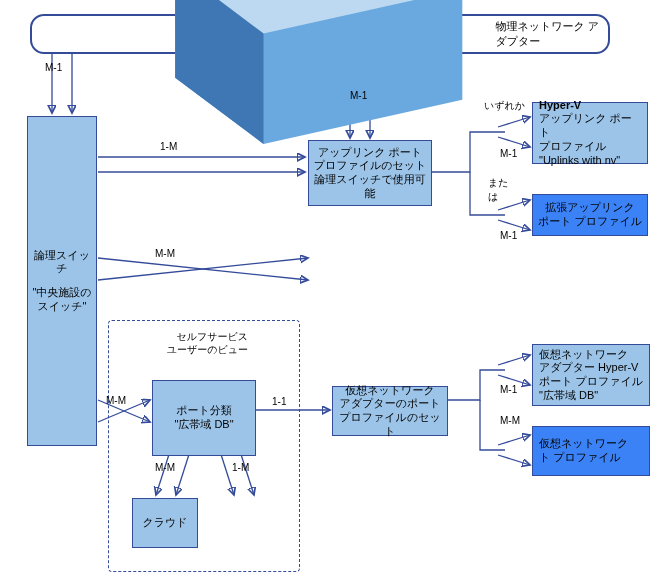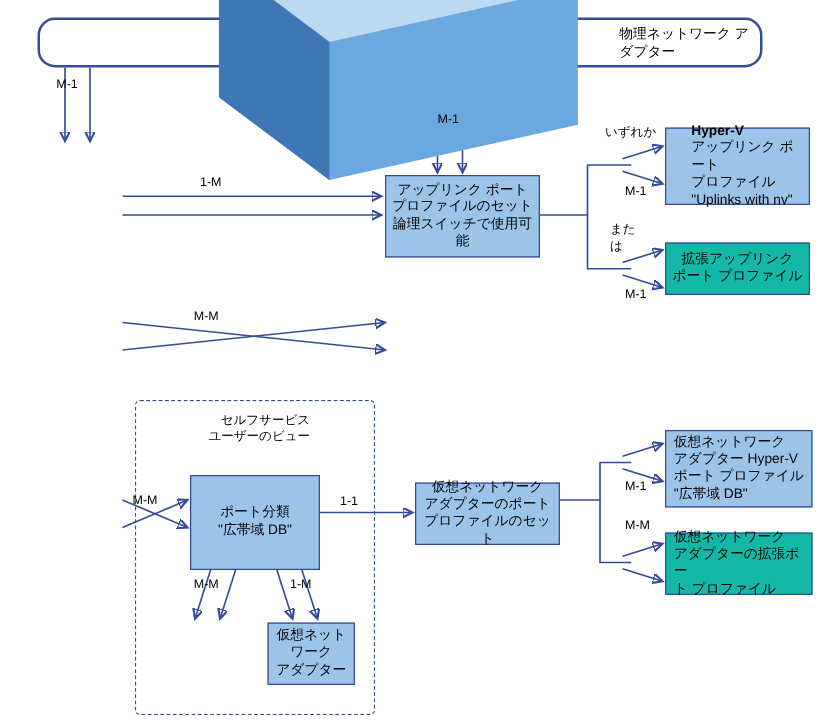--- a/index.html
+++ b/index.html
@@ -1,18 +1,18 @@
 <!DOCTYPE html>
 <html><head>
 <meta charset="utf-8">
 <style>
   html,body{margin:0;padding:0;font-family:"Meiryo","Hiragino Sans","Yu Gothic",sans-serif;font-size:11px;color:#000;background:#fff}
   .canvas{position:relative;width:661px;height:582px}
   .box{position:absolute;border:1px solid #344b99;background:#9cc4e8;text-align:center;display:flex;flex-direction:column;justify-content:center;align-items:center;padding:4px;box-sizing:border-box;line-height:1.25}
-  .box.orange{background:#14b8a6}
+  .box.orange{background:#3b82f6}
   .box b{font-weight:bold}
   .top-bar{position:absolute;border:2px solid #344b99;border-radius:14px;background:#fff;display:flex;align-items:center;padding-left:110px;box-sizing:border-box}
   .dashed{position:absolute;border:1.5px dashed #344b99;border-radius:4px}
   .lbl{position:absolute;font-size:10px;color:#000;white-space:nowrap}
   svg.wires{position:absolute;left:0;top:0;width:661px;height:582px;pointer-events:none}
   svg.wires path,svg.wires line{stroke:#344b99;stroke-width:1.3;fill:none}
   svg.nic-svg path{stroke:none}
 </style>
 </head>
 <body>
@@ -66,29 +66,34 @@
 
   <div class="top-bar" style="left:30px;top:14px;width:580px;height:40px">
     <svg class="nic-svg" viewBox="0 0 32 24">
       <path d="M3 6 L21 2 L29 8 L29 18 L11 22 L3 16 Z" fill="#6aa9df"></path>
       <path d="M3 6 L11 12 L29 8 L21 2 Z" fill="#bcd9f1"></path>
       <path d="M11 12 L11 22 L3 16 L3 6 Z" fill="#3f77b4"></path>
     </svg>
     <span>物理ネットワーク アダプター</span>
   </div>
 
+  <div class="box" style="left:27px;top:116px;width:70px;height:330px">
+    <span>論理スイッチ</span>
+    <div style="height:10px"></div>
+    <span>"中央施設のスイッチ"</span>
+  </div>
 
   <div class="box" style="left:308px;top:140px;width:124px;height:66px">
     <span>アップリンク ポート</span>
     <span>プロファイルのセット</span>
     <span>論理スイッチで使用可</span>
     <span>能</span>
   </div>
 
-  <div class="box" style="left:532px;top:102px;width:116px;height:62px;text-align:left;align-items:flex-start;padding-left:20px">
+  <div class="box" style="left:532px;top:102px;width:116px;height:62px;text-align:left;align-items:flex-start;padding-left:6px">
     <b>Hyper-V</b>
     <span>アップリンク ポート</span>
     <span>プロファイル</span>
     <span>"Uplinks with nv"</span>
   </div>
 
   <div class="box orange" style="left:532px;top:194px;width:116px;height:42px;white-space:pre-line">
     <span>拡張アップリンク
 ポート プロファイル</span>
   </div>
@@ -113,30 +118,27 @@
 
   <div class="box" style="left:532px;top:344px;width:118px;height:62px;text-align:left;align-items:flex-start;padding-left:6px">
     <span>仮想ネットワーク</span>
     <span>アダプター Hyper-V</span>
     <span>ポート プロファイル</span>
     <span>"広帯域 DB"</span>
   </div>
 
   <div class="box orange" style="left:532px;top:426px;width:118px;height:50px;text-align:left;align-items:flex-start;padding-left:6px">
     <span>仮想ネットワーク</span>
-    <span>アダプターの拡張ポー</span>
     <span>ト プロファイル</span>
   </div>
 
+  <div class="box" style="left:132px;top:498px;width:66px;height:50px">
+    <span>クラウド</span>
+  </div>
 
-  <div class="box" style="left:214px;top:498px;width:70px;height:50px">
-    <span>仮想ネット</span>
-    <span>ワーク</span>
-    <span>アダプター</span>
-  </div>
 
   <span class="lbl" style="left:45px;top:62px">M-1</span>
   <span class="lbl" style="left:350px;top:90px">M-1</span>
   <span class="lbl" style="left:160px;top:141px">1-M</span>
   <span class="lbl" style="left:155px;top:248px">M-M</span>
   <span class="lbl" style="left:106px;top:395px">M-M</span>
   <span class="lbl" style="left:272px;top:396px">1-1</span>
   <span class="lbl" style="left:155px;top:462px">M-M</span>
   <span class="lbl" style="left:232px;top:462px">1-M</span>
   <span class="lbl" style="left:484px;top:99px">いずれか</span>

